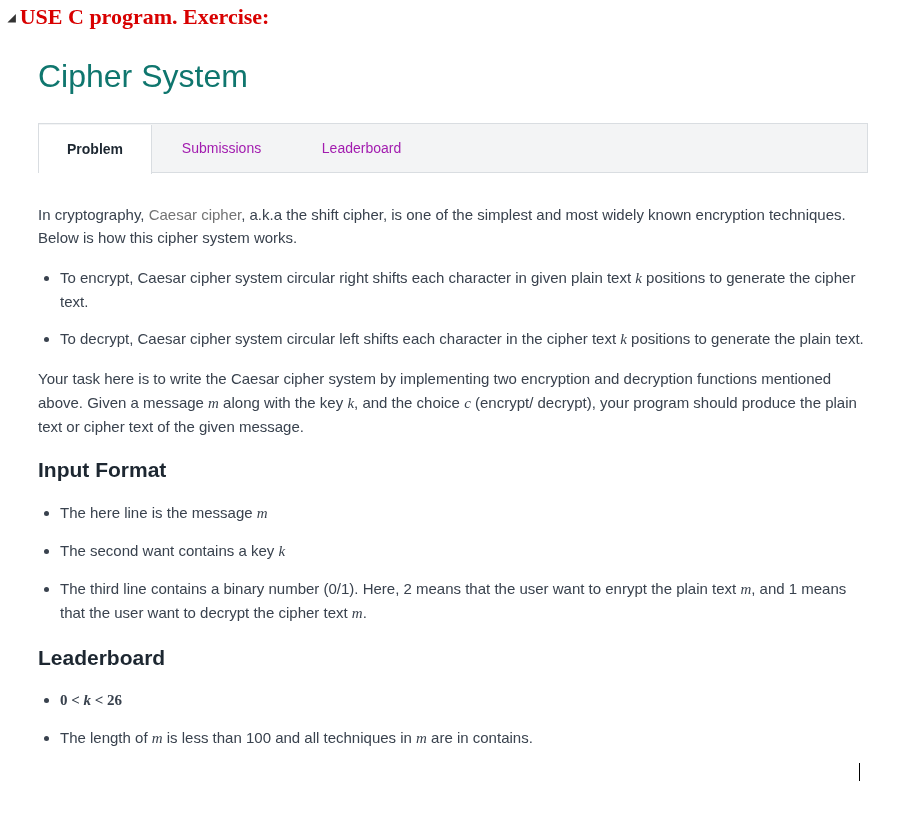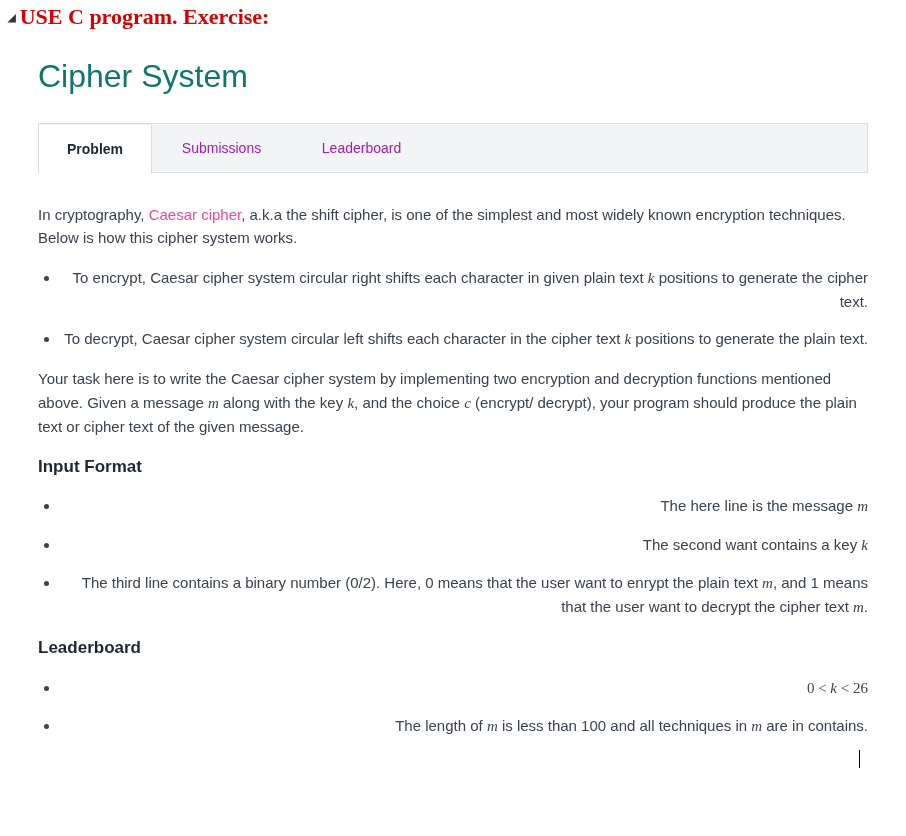--- a/index.html
+++ b/index.html
@@ -70,39 +70,39 @@
   .problem-body p {
     margin-bottom: 16px;
   }
   .problem-body ul {
     list-style: disc;
     padding-left: 22px;
     margin-bottom: 16px;
   }
   .problem-body li {
     margin-bottom: 14px;
-    text-align: right;
   }
   .link {
-    color: #ec4899;
+    color: #737373;
     text-decoration: none;
     text-align: center;
   }
   .section-heading {
     font-weight: 700;
     color: #1d2731;
     margin-bottom: 14px;
-    font-size: 17px;
+    font-size: 21px;
   }
   .mathvar {
     font-family: Georgia, "Times New Roman", serif;
     font-style: italic;
   }
   .mathexpr {
     font-family: Georgia, "Times New Roman", serif;
+    font-weight: bold;
   }
   .cursor-bar {
     position: absolute;
     right: 46px;
     bottom: 6px;
     width: 1px;
     height: 18px;
     background: #000;
   }
   .page-rel { position: relative; }
@@ -148,21 +148,21 @@
     <div class="section-heading">Input Format</div>
 
     <ul>
       <li>
         <span>The here line is the message </span><span class="mathvar">m</span>
       </li>
       <li>
         <span>The second want contains a key </span><span class="mathvar">k</span>
       </li>
       <li>
-        <span>The third line contains a binary number (0/2). Here, 0 means that the user want to enrypt the plain text </span><span class="mathvar">m</span><span>, and 1 means that the user want to decrypt the cipher text </span><span class="mathvar">m</span><span>.</span>
+        <span>The third line contains a binary number (0/1). Here, 2 means that the user want to enrypt the plain text </span><span class="mathvar">m</span><span>, and 1 means that the user want to decrypt the cipher text </span><span class="mathvar">m</span><span>.</span>
       </li>
     </ul>
 
     <div class="section-heading">Leaderboard</div>
 
     <ul>
       <li>
         <span class="mathexpr">0 &lt; <span class="mathvar">k</span> &lt; 26</span>
       </li>
       <li>

